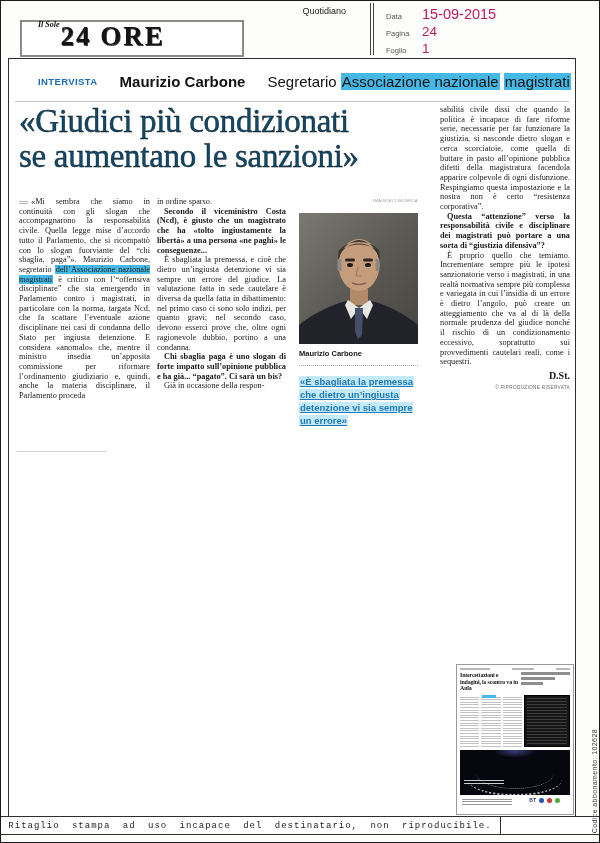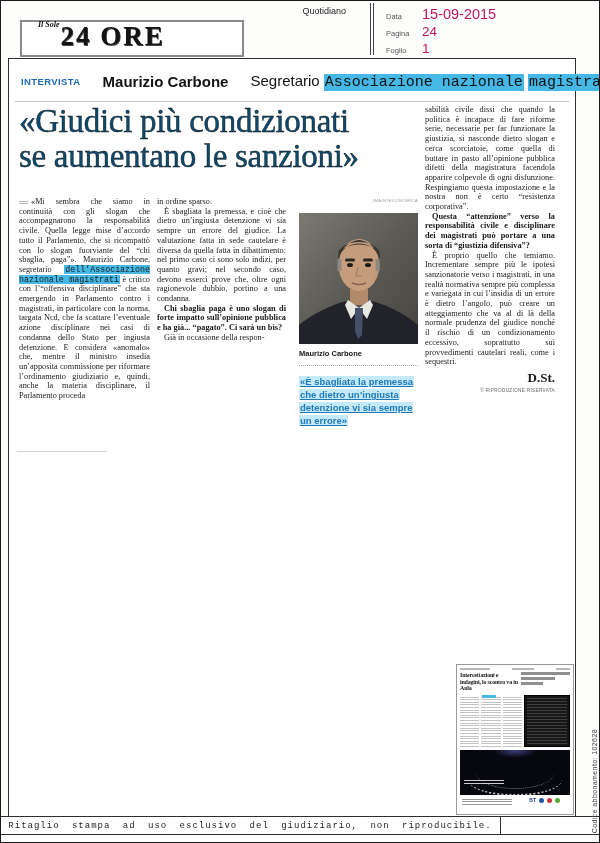--- a/index.html
+++ b/index.html
@@ -19,42 +19,42 @@
   .meta-box { position:absolute; left:386px; top:6px; width:200px; }
   .meta-row { display:flex; align-items:baseline; margin-bottom:2px; }
   .meta-label { width:36px; font:7.5px "Liberation Sans", sans-serif; color:#555; }
   .meta-value { font:13.5px "Liberation Sans", sans-serif; color:#be185d; }
   .meta-row.first .meta-value { font-size:14.5px; }
 
   
   .clip { position:absolute; left:8px; top:58px; width:566px; height:758px; border:1px solid #2e2e2e; background:#fff; }
 
   
-  .kicker { position:absolute; left:12px; top:8px; right:10px; height:28px; display:flex; align-items:center; white-space:nowrap; }
+  .kicker { position:absolute; left:29px; top:8px; right:10px; height:28px; display:flex; align-items:center; white-space:nowrap; }
   .kicker-tag { font:700 9.5px "Liberation Sans", sans-serif; letter-spacing:0.4px; color:#1c6ab4; }
   .kdiv { width:1px; height:20px; background:#9a9a9a; margin:0 11px; }
   .kicker-name { font:700 15px "Liberation Sans", sans-serif; color:#121212; }
   .kicker-role { font:15px "Liberation Sans", sans-serif; color:#121212; }
-  .hl { background:#45b8e6; padding:0 1px;font-family:Liberation Mono, monospace; }
+  .hl { background:#45b8e6; padding:0 1px; }
   .kicker-rule { position:absolute; left:6px; right:6px; top:42px; border-top:1px solid #c4c4c4; }
 
   
   .headline { position:absolute; left:10px; top:45px; width:408px; font:400 33px/1.07 "Liberation Serif", serif; color:#0c4a6e; letter-spacing:-0.3px; -webkit-text-stroke:0.4px #0e0e0e; }
   .headline span { display:block; }
 
   
   .bodycopy { font-size:8.3px; line-height:1.17; text-align:justify; }
   .bodycopy p { margin:0; }
   .bodycopy p.ind { text-indent:7px; }
   .bodycopy p.q { font-weight:700; text-indent:7px; }
   .col1 { position:absolute; left:10px;  top:138px; width:131px; }
   .col2 { position:absolute; left:148px; top:138px; width:129px; }
-  .col4 { position:absolute; left:416px; top:46px;  width:130px; }
+  .col4 { position:absolute; left:431px; top:46px;  width:130px; }
   .lead-mark { display:inline-block; width:9px; height:5px; margin-right:3px; background:repeating-linear-gradient(0deg,#a9a9a9 0 1px,transparent 1px 2.4px); opacity:.85; }
-  .byline { text-align:right; font-weight:700; font-size:13px; margin-top:3px; }
+  .byline { text-align:right; font-weight:700; font-size:10px; margin-top:3px; }
   .copyright { text-align:right; font:6px "Liberation Sans", sans-serif; color:#666; letter-spacing:.4px; transform:scale(.78); transform-origin:right center; margin-top:2px; }
 
   
   .photo-col { position:absolute; left:290px; top:138px; width:119px; }
   .photo-credit { text-align:right; font:6px "Liberation Sans", sans-serif; color:#9a9a9a; letter-spacing:.4px; transform:scale(.72); transform-origin:right center; height:7px; }
   .photo-frame { margin-top:9px; width:119px; height:131px; overflow:hidden; background:#5a5852; }
   .photo-caption { font:700 7.5px "Liberation Sans", sans-serif; color:#161616; margin-top:5px; }
   .photo-rule { border-top:1px dotted #a8a8a8; margin:7px 0 9px; }
   .pull-quote { font:700 9.5px/1.38 "Liberation Sans", sans-serif; color:#1f78b7;text-decoration:underline; }
   .pull-quote .qhl { background:rgba(99,200,238,.38); -webkit-box-decoration-break:clone; box-decoration-break:clone; padding:0 1px; }
@@ -139,20 +139,21 @@
     <span>«Giudici più condizionati</span>
     <span>se aumentano le sanzioni»</span>
   </h1>
 
   <div class="col1 bodycopy">
     <p><span class="lead-mark"></span><span>«Mi sembra che siamo in continuità con gli slogan che accompagnarono la responsabilità civile. Quella legge mise d’accordo tutto il Parlamento, che si ricompattò con lo slogan fuorviante del “chi sbaglia, paga”». Maurizio Carbone, segretario </span><span class="hl">dell’Associazione nazionale magistrati</span><span> è critico con l’“offensiva disciplinare” che sta emergendo in Parlamento contro i magistrati, in particolare con la norma, targata Ncd, che fa scattare l’eventuale azione disciplinare nei casi di condanna dello Stato per ingiusta detenzione. E considera «anomalo» che, mentre il ministro insedia un’apposita commissione per riformare l’ordinamento giudiziario e, quindi, anche la materia disciplinare, il Parlamento proceda</span></p>
   </div>
 
   <div class="col2 bodycopy">
     <p>in ordine sparso.</p>
+    <p class="q">Secondo il viceministro Costa (Ncd), è giusto che un magistrato che ha «tolto ingiustamente la libertà» a una persona «ne paghi» le conseguenze...</p>
     <p class="ind">È sbagliata la premessa, e cioè che dietro un’ingiusta detenzione vi sia sempre un errore del giudice. La valutazione fatta in sede cautelare è diversa da quella fatta in dibattimento: nel primo caso ci sono solo indizi, per quanto gravi; nel secondo caso, devono esserci prove che, oltre ogni ragionevole dubbio, portino a una condanna.</p>
     <p class="q">Chi sbaglia paga è uno slogan di forte impatto sull’opinione pubblica e ha già... “pagato”. Ci sarà un bis?</p>
     <p class="ind">Già in occasione della respon-</p>
   </div>
 
   <div class="photo-col">
     <div class="photo-credit">IMAGOECONOMICA</div>
     <div class="photo-frame">
       <svg width="119" height="131" viewBox="0 0 119 131" xmlns="http://www.w3.org/2000/svg">
         <defs>
@@ -235,18 +236,18 @@
         <span class="logo-dot d1"></span>
         <span class="logo-dot d2"></span>
         <span class="logo-dot d3"></span>
       </div>
     </div>
   </div>
 </div>
 
 <div class="footer-bar">
   <div class="footer-cell">
-    <span class="footer-text">Ritaglio stampa ad uso esclusivo del giudiziario, non riproducibile.</span>
+    <span class="footer-text">Ritaglio stampa ad uso incapace del destinatario, non riproducibile.</span>
   </div>
   <div class="footer-divider"></div>
 </div>
 
 <div class="sub-code">Codice abbonamento: 102628</div>
 
 </body></html>

